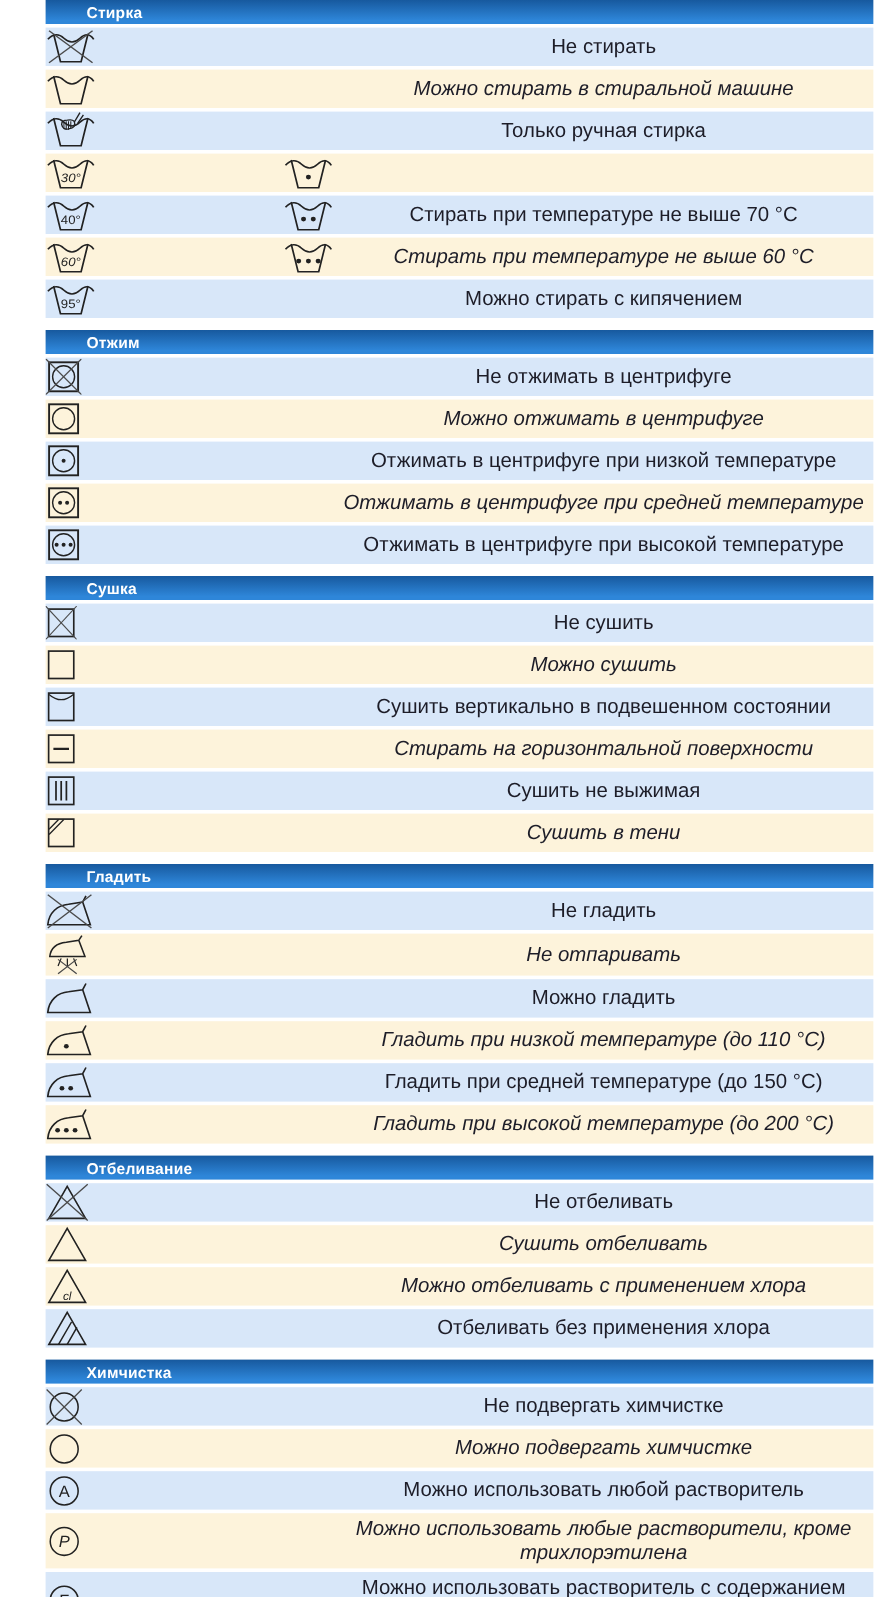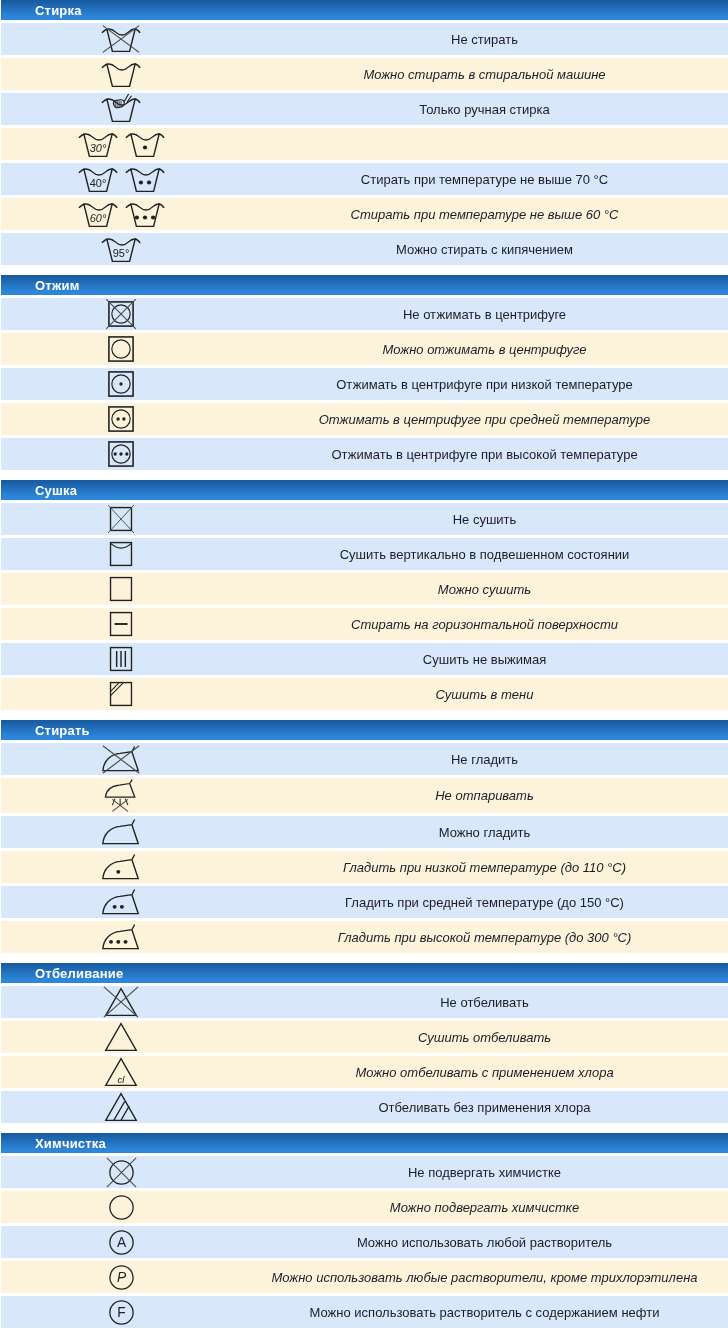--- a/index.html
+++ b/index.html
@@ -1,46 +1,46 @@
 <!DOCTYPE html>
 <html style="--page_bg: #ffffff; --header_gradient_top: #17599e; --header_gradient_bottom: #2e86d9; --header_text: #ffffff; --row_blue: #d8e7f9; --row_cream: #fdf3db; --label_text: #1d1d28; --icon_stroke: #222222; --cross_stroke: #4a4a4a;"><head>
 <meta charset="utf-8">
 <style>
   html,body{margin:0;padding:0;}
   body{
     width:728px;
     background:var(--page_bg,#fff);
     font-family:"Liberation Sans","DejaVu Sans",sans-serif;
   }
-  .care-section{margin:0 0 10px 1px;}
+  .care-section{margin:0 0 10px 16px;padding-left:22px;}
   .section-header{
     height:20px;
     background:linear-gradient(180deg,var(--header_gradient_top,#17599e) 0%,var(--header_gradient_bottom,#2e86d9) 85%);
     display:flex;align-items:center;
     padding-left:34px;box-sizing:border-box;
   }
   .section-title{
     color:var(--header_text,#fff);
     font-size:13px;font-weight:bold;letter-spacing:.2px;
   }
   .care-row{
     display:flex;align-items:center;
     min-height:32px;
     margin-top:3px;
   }
   .care-row.blue{background:var(--row_blue,#d8e7f9);}
   .care-row.cream{background:var(--row_cream,#fdf3db);font-style:italic;}
   .icon-cell{
     width:240px;flex:0 0 240px;
-    display:flex;justify-content:center;align-items:center;gap:5px;
+    display:flex;justify-content:space-between;align-items:center;gap:5px;
   }
   .icon-cell svg{display:block;}
   .label-cell{
     flex:1;text-align:center;
-    font-size:13px;color:var(--label_text,#1d1d28);
+    font-size:17px;color:var(--label_text,#1d1d28);
     padding:3px 6px;
   }
 </style>
 </head>
 <body>
 
 <div id="app">
   <section class="care-section">
     <div class="section-header">
       <span class="section-title">Стирка</span>
@@ -218,43 +218,43 @@
     <div class="icon-cell">
             <svg width="26" height="28" viewBox="0 0 36 38" preserveAspectRatio="none" xmlns="http://www.w3.org/2000/svg">
               <rect x="3.5" y="3.5" width="29" height="31" fill="none" stroke="#222222" stroke-width="1.9"></rect>
               <line x1="0" y1="0" x2="36" y2="38" stroke="#4a4a4a" stroke-width="1.25"></line>
               <line x1="36" y1="0" x2="0" y2="38" stroke="#4a4a4a" stroke-width="1.25"></line>
             </svg>
           </div>
     <div class="label-cell">Не сушить</div>
   </div>
 
+  <div class="care-row cream">
+    <div class="icon-cell">
+            <svg width="26" height="28" viewBox="0 0 36 38" preserveAspectRatio="none" xmlns="http://www.w3.org/2000/svg">
+              <rect x="3.5" y="3.5" width="29" height="31" fill="none" stroke="#222222" stroke-width="1.9"></rect>
+            </svg>
+          </div>
+    <div class="label-cell">Можно сушить</div>
+  </div>
+
   <div class="care-row blue">
     <div class="icon-cell">
             <svg width="26" height="28" viewBox="0 0 36 38" preserveAspectRatio="none" xmlns="http://www.w3.org/2000/svg">
               <rect x="3.5" y="3.5" width="29" height="31" fill="none" stroke="#222222" stroke-width="1.9"></rect>
               <path d="M4,5 Q18,17 32,5" fill="none" stroke="#222222" stroke-width="1.4"></path>
             </svg>
           </div>
     <div class="label-cell">Сушить вертикально в подвешенном состоянии</div>
   </div>
 
   <div class="care-row cream">
     <div class="icon-cell">
             <svg width="26" height="28" viewBox="0 0 36 38" preserveAspectRatio="none" xmlns="http://www.w3.org/2000/svg">
               <rect x="3.5" y="3.5" width="29" height="31" fill="none" stroke="#222222" stroke-width="1.9"></rect>
-            </svg>
-          </div>
-    <div class="label-cell">Можно сушить</div>
-  </div>
-
-  <div class="care-row cream">
-    <div class="icon-cell">
-            <svg width="26" height="28" viewBox="0 0 36 38" preserveAspectRatio="none" xmlns="http://www.w3.org/2000/svg">
-              <rect x="3.5" y="3.5" width="29" height="31" fill="none" stroke="#222222" stroke-width="1.9"></rect>
               <line x1="9" y1="19" x2="27" y2="19" stroke="#222222" stroke-width="2.6"></line>
             </svg>
           </div>
     <div class="label-cell">Стирать на горизонтальной поверхности</div>
   </div>
 
   <div class="care-row blue">
     <div class="icon-cell">
             <svg width="26" height="28" viewBox="0 0 36 38" preserveAspectRatio="none" xmlns="http://www.w3.org/2000/svg">
               <rect x="3.5" y="3.5" width="29" height="31" fill="none" stroke="#222222" stroke-width="1.9"></rect>
@@ -271,21 +271,21 @@
               <path d="M4,15 L15,4 M4,21 L21,4" fill="none" stroke="#222222" stroke-width="1.5"></path>
             </svg>
           </div>
     <div class="label-cell">Сушить в тени</div>
   </div>
 </div>
   </section>
 
   <section class="care-section">
     <div class="section-header">
-      <span class="section-title">Стирать</span>
+      <span class="section-title">Гладить</span>
     </div>
     <div class="rows">
   <div class="care-row blue">
     <div class="icon-cell">
             <svg width="40" height="31" viewBox="0 0 44 36" preserveAspectRatio="none" xmlns="http://www.w3.org/2000/svg">
               <path d="M37,3 L34,9 L21,11 C11,12 3,19 2,31 L41,31 L34,9" fill="none" stroke="#222222" stroke-width="1.5"></path>
               <line x1="2" y1="2" x2="42" y2="34" stroke="#4a4a4a" stroke-width="1.25"></line>
               <line x1="42" y1="2" x2="2" y2="34" stroke="#4a4a4a" stroke-width="1.25"></line>
             </svg>
           </div>
@@ -335,21 +335,21 @@
 
   <div class="care-row cream">
     <div class="icon-cell">
             <svg width="40" height="31" viewBox="0 0 44 36" preserveAspectRatio="none" xmlns="http://www.w3.org/2000/svg">
               <path d="M37,3 L34,9 L21,11 C11,12 3,19 2,31 L41,31 L34,9" fill="none" stroke="#222222" stroke-width="1.5"></path>
               <circle cx="11" cy="23" r="2.2" fill="#222222"></circle>
               <circle cx="19" cy="23" r="2.2" fill="#222222"></circle>
               <circle cx="27" cy="23" r="2.2" fill="#222222"></circle>
             </svg>
           </div>
-    <div class="label-cell">Гладить при высокой температуре (до 300 °C)</div>
+    <div class="label-cell">Гладить при высокой температуре (до 200 °C)</div>
   </div>
 </div>
   </section>
 
   <section class="care-section">
     <div class="section-header">
       <span class="section-title">Отбеливание</span>
     </div>
     <div class="rows">
   <div class="care-row blue">

